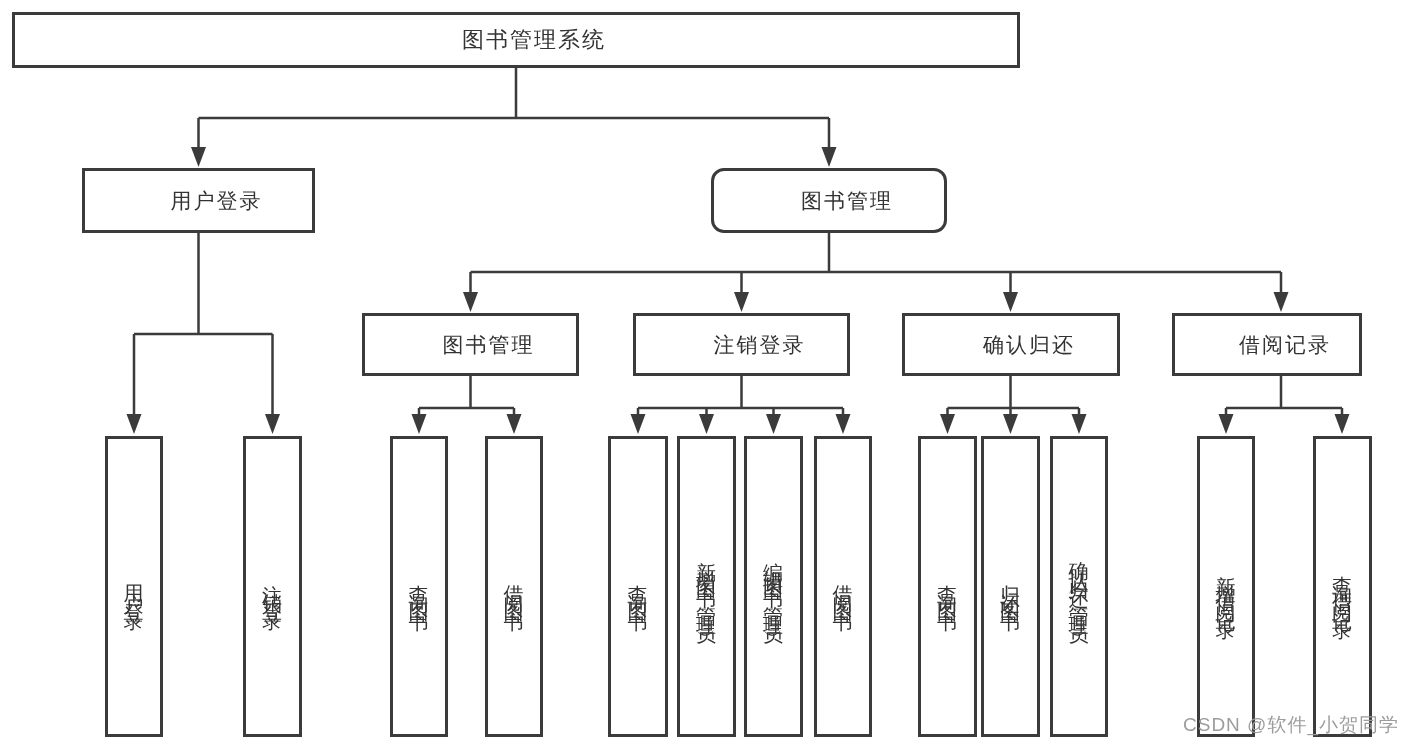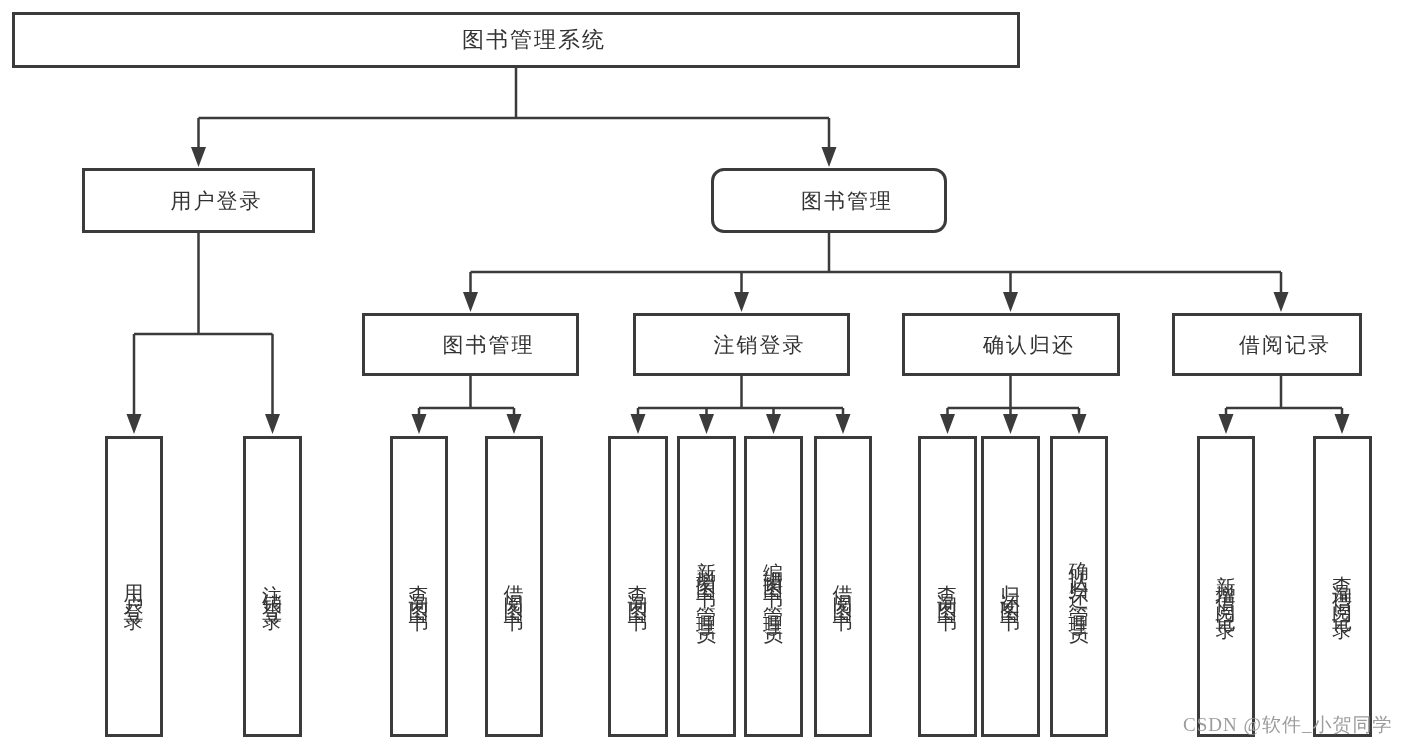--- a/index.html
+++ b/index.html
@@ -40,21 +40,20 @@
     white-space:nowrap;
   }
   .watermark{
     position:absolute;
     left:1183px;top:712px;
     font-size:19px;
     color:#9c9c9c;
     letter-spacing:1px;
     white-space:nowrap;
     z-index:5;
-    font-family:Liberation Serif, serif;
   }
 </style>
 </head>
 <body>
 
 <div class="canvas">
 
   <svg class="connectors" viewBox="0 0 1405 747" width="1405" height="747">
     <g stroke="#3b3b3b" stroke-width="2.5" fill="none">
 

